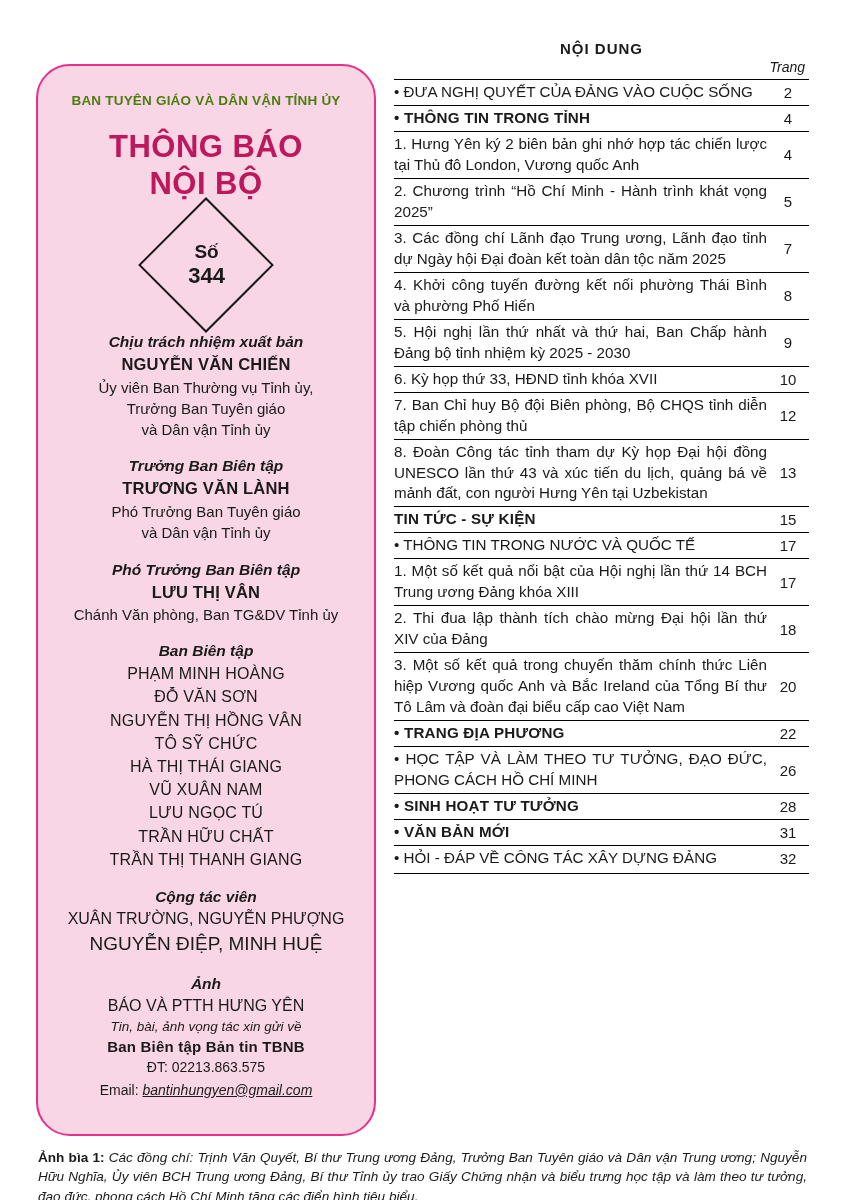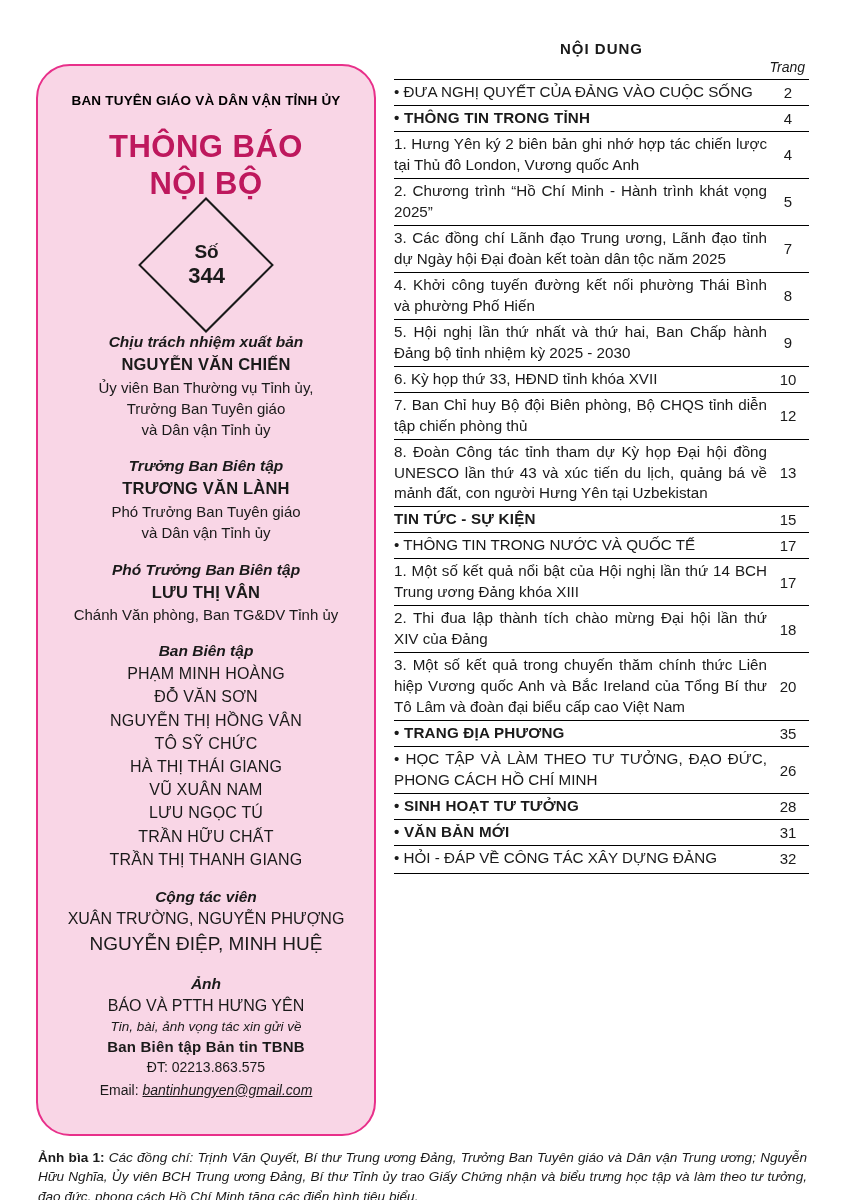--- a/index.html
+++ b/index.html
@@ -38,21 +38,21 @@
     box-sizing: border-box;
     padding: 26px 18px 18px 18px;
     text-align: center;
     margin-top: 24px;
     min-height: 1020px;
   }
   .org-line {
     font-size: 13.5px;
     font-weight: bold;
     letter-spacing: .2px;
-    color: #000000;
+    color: #4d7c0f;
     line-height: 1.3;
     margin-bottom: 18px;
   }
   .title-main {
     color: #be185d;
     font-weight: bold;
     font-size: 31px;
     line-height: 1.22;
     letter-spacing: .5px;
     margin-bottom: 14px;
@@ -334,21 +334,21 @@
           <tr>
             <td class="txt rule">2. Thi đua lập thành tích chào mừng Đại hội lần thứ XIV của Đảng</td>
             <td class="pg rule">18</td>
           </tr>
           <tr>
             <td class="txt rule">3. Một số kết quả trong chuyến thăm chính thức Liên hiệp Vương quốc Anh và Bắc Ireland của Tổng Bí thư Tô Lâm và đoàn đại biểu cấp cao Việt Nam</td>
             <td class="pg rule">20</td>
           </tr>
           <tr>
             <td class="txt head rule">• TRANG ĐỊA PHƯƠNG</td>
-            <td class="pg rule">35</td>
+            <td class="pg rule">22</td>
           </tr>
           <tr>
             <td class="txt head-justify rule">• HỌC TẬP VÀ LÀM THEO TƯ TƯỞNG, ĐẠO ĐỨC, PHONG CÁCH HỒ CHÍ MINH</td>
             <td class="pg rule">26</td>
           </tr>
           <tr>
             <td class="txt head rule">• SINH HOẠT TƯ TƯỞNG</td>
             <td class="pg rule">28</td>
           </tr>
           <tr>

